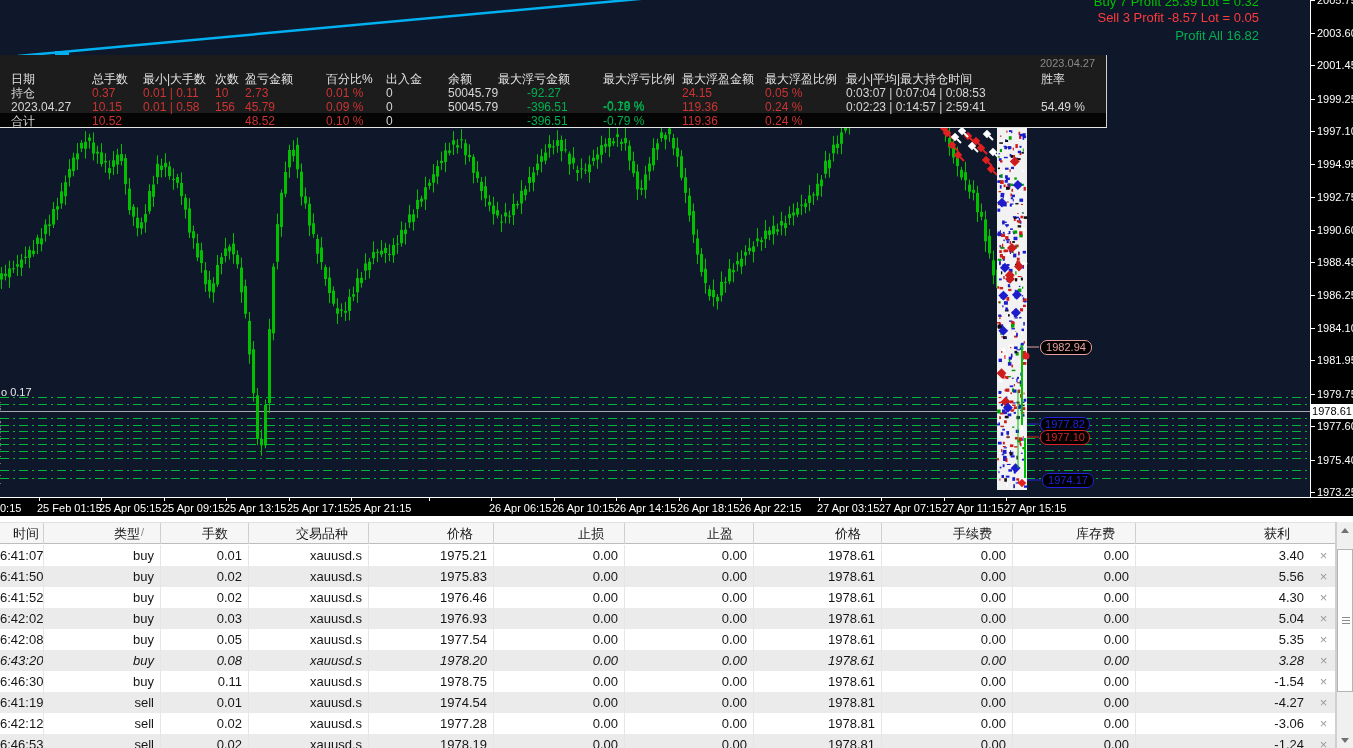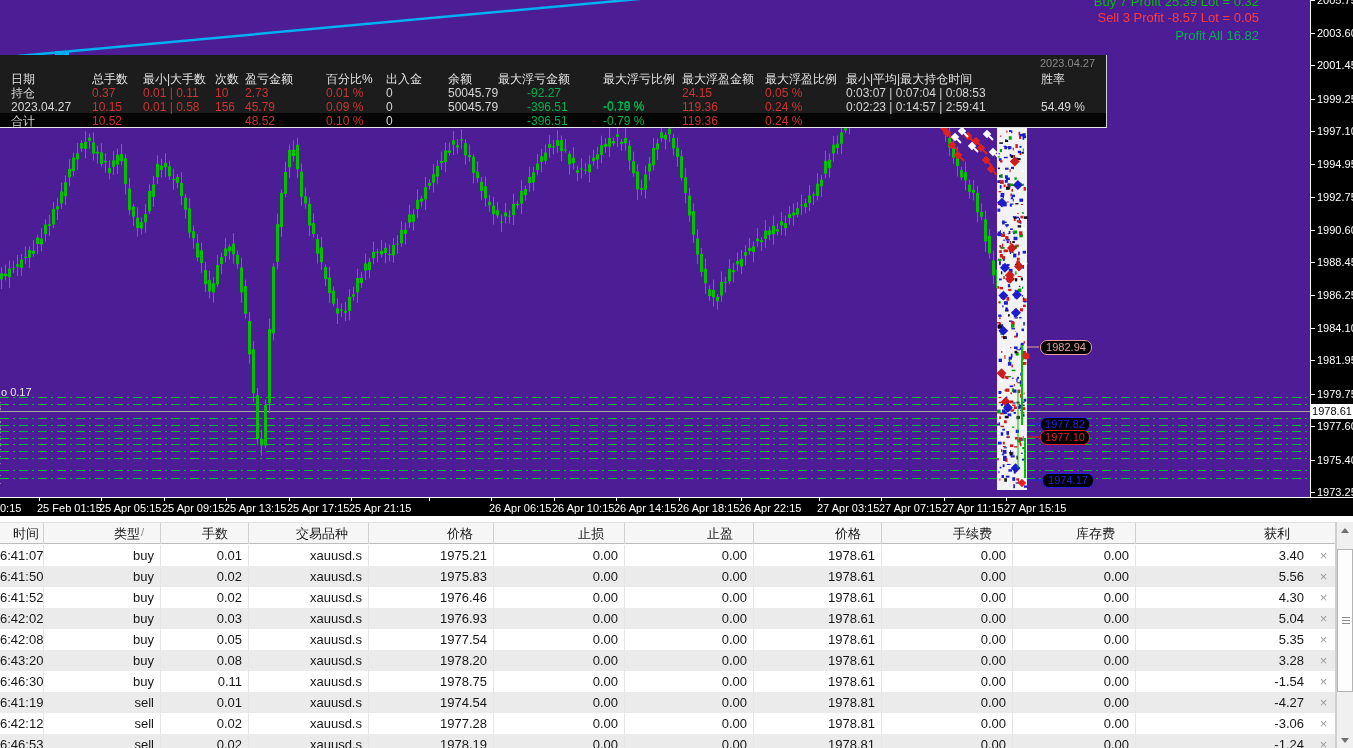--- a/index.html
+++ b/index.html
@@ -1,18 +1,18 @@
 <!DOCTYPE html>
 <html><head>
 <meta charset="utf-8">
 <style>
   html,body{margin:0;padding:0;width:1353px;height:748px;overflow:hidden;background:#000;
     font-family:"Liberation Sans", sans-serif;}
   *{box-sizing:border-box;}
-  #chart{position:absolute;left:0;top:0;width:1310px;height:497px;background:#4c1d95;overflow:hidden;}
+  #chart{position:absolute;left:0;top:0;width:1310px;height:497px;background:#0f172a;overflow:hidden;}
   #chart svg{position:absolute;left:0;top:0;}
   
   #stats{position:absolute;left:0;top:55px;width:1107px;height:73px;background:#1c1c1c;
     border-right:1px solid #cfcfcf;border-bottom:1px solid #e6e6e6;font-size:12px;z-index:5;}
   #stats .sp-date{position:absolute;left:1040px;top:2px;color:#8a8a8a;font-size:11px;}
   .sp-cell{position:absolute;white-space:nowrap;height:13px;line-height:13px;}
   .sp-hdr{color:#e2e2e2;}
   .sp-red{color:#cc3434;}
   .sp-green{color:#00b050;}
   .sp-white{color:#d6d6d6;}
@@ -1302,21 +1302,21 @@
         <span class="ocell" style="left: 248px; width: 120px; padding-right: 6px;">xauusd.s</span>
         <span class="ocell" style="left: 368px; width: 125px; padding-right: 6px;">1977.54</span>
         <span class="ocell" style="left: 493px; width: 131px; padding-right: 6px;">0.00</span>
         <span class="ocell" style="left: 624px; width: 129px; padding-right: 6px;">0.00</span>
         <span class="ocell" style="left: 753px; width: 128px; padding-right: 6px;">1978.61</span>
         <span class="ocell" style="left: 881px; width: 131px; padding-right: 6px;">0.00</span>
         <span class="ocell" style="left: 1012px; width: 123px; padding-right: 6px;">0.00</span>
         <span class="ocell" style="left: 1135px; width: 175px; padding-right: 6px;">5.35</span>
         <span class="oclose">×</span>
       </div>
-      <div class="orow" style="top: 134px; background: rgb(235, 235, 235);">
+      <div class="orow" style="top: 134px; background: rgb(235, 235, 235); font-style: italic;">
         <span class="ocell" style="left: 0px; width: 43px; padding-right: 6px; border-left: none;">6:43:20</span>
         <span class="ocell" style="left: 43px; width: 117px; padding-right: 6px;">buy</span>
         <span class="ocell" style="left: 160px; width: 88px; padding-right: 6px;">0.08</span>
         <span class="ocell" style="left: 248px; width: 120px; padding-right: 6px;">xauusd.s</span>
         <span class="ocell" style="left: 368px; width: 125px; padding-right: 6px;">1978.20</span>
         <span class="ocell" style="left: 493px; width: 131px; padding-right: 6px;">0.00</span>
         <span class="ocell" style="left: 624px; width: 129px; padding-right: 6px;">0.00</span>
         <span class="ocell" style="left: 753px; width: 128px; padding-right: 6px;">1978.61</span>
         <span class="ocell" style="left: 881px; width: 131px; padding-right: 6px;">0.00</span>
         <span class="ocell" style="left: 1012px; width: 123px; padding-right: 6px;">0.00</span>

